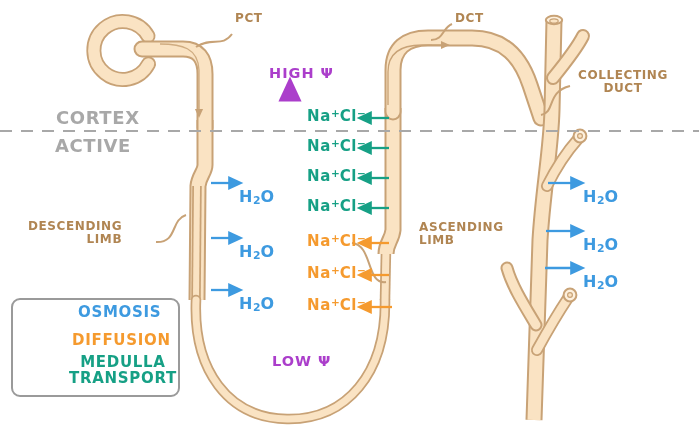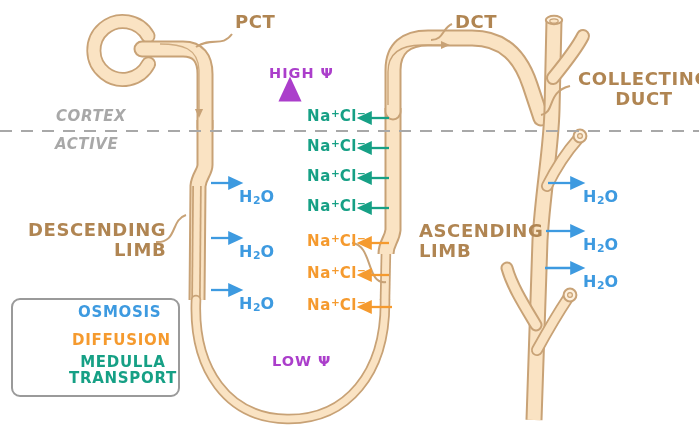--- a/index.html
+++ b/index.html
@@ -23,28 +23,27 @@
   }
   .lbl {
     position: absolute;
     white-space: pre;
     letter-spacing: 0.6px;
     line-height: 1.12;
     font-family: "DejaVu Sans", sans-serif;
   }
   .tan-label {
     color: #b08552;
-    font-size: 18px;
+    font-size: 12px;
     font-weight: 700;
   }
   .gray-label {
     color: #a8a8a8;
-    font-size: 15px;
-    font-weight: 700;
-    font-style: italic;
+    font-size: 18px;
+    font-weight: 700;
   }
   .blue-label {
     color: #3d9ae0;
     font-size: 16px;
     font-weight: 700;
     margin-top: 16px;
   }
   .teal-label {
     color: #16a085;
     font-size: 15px;

